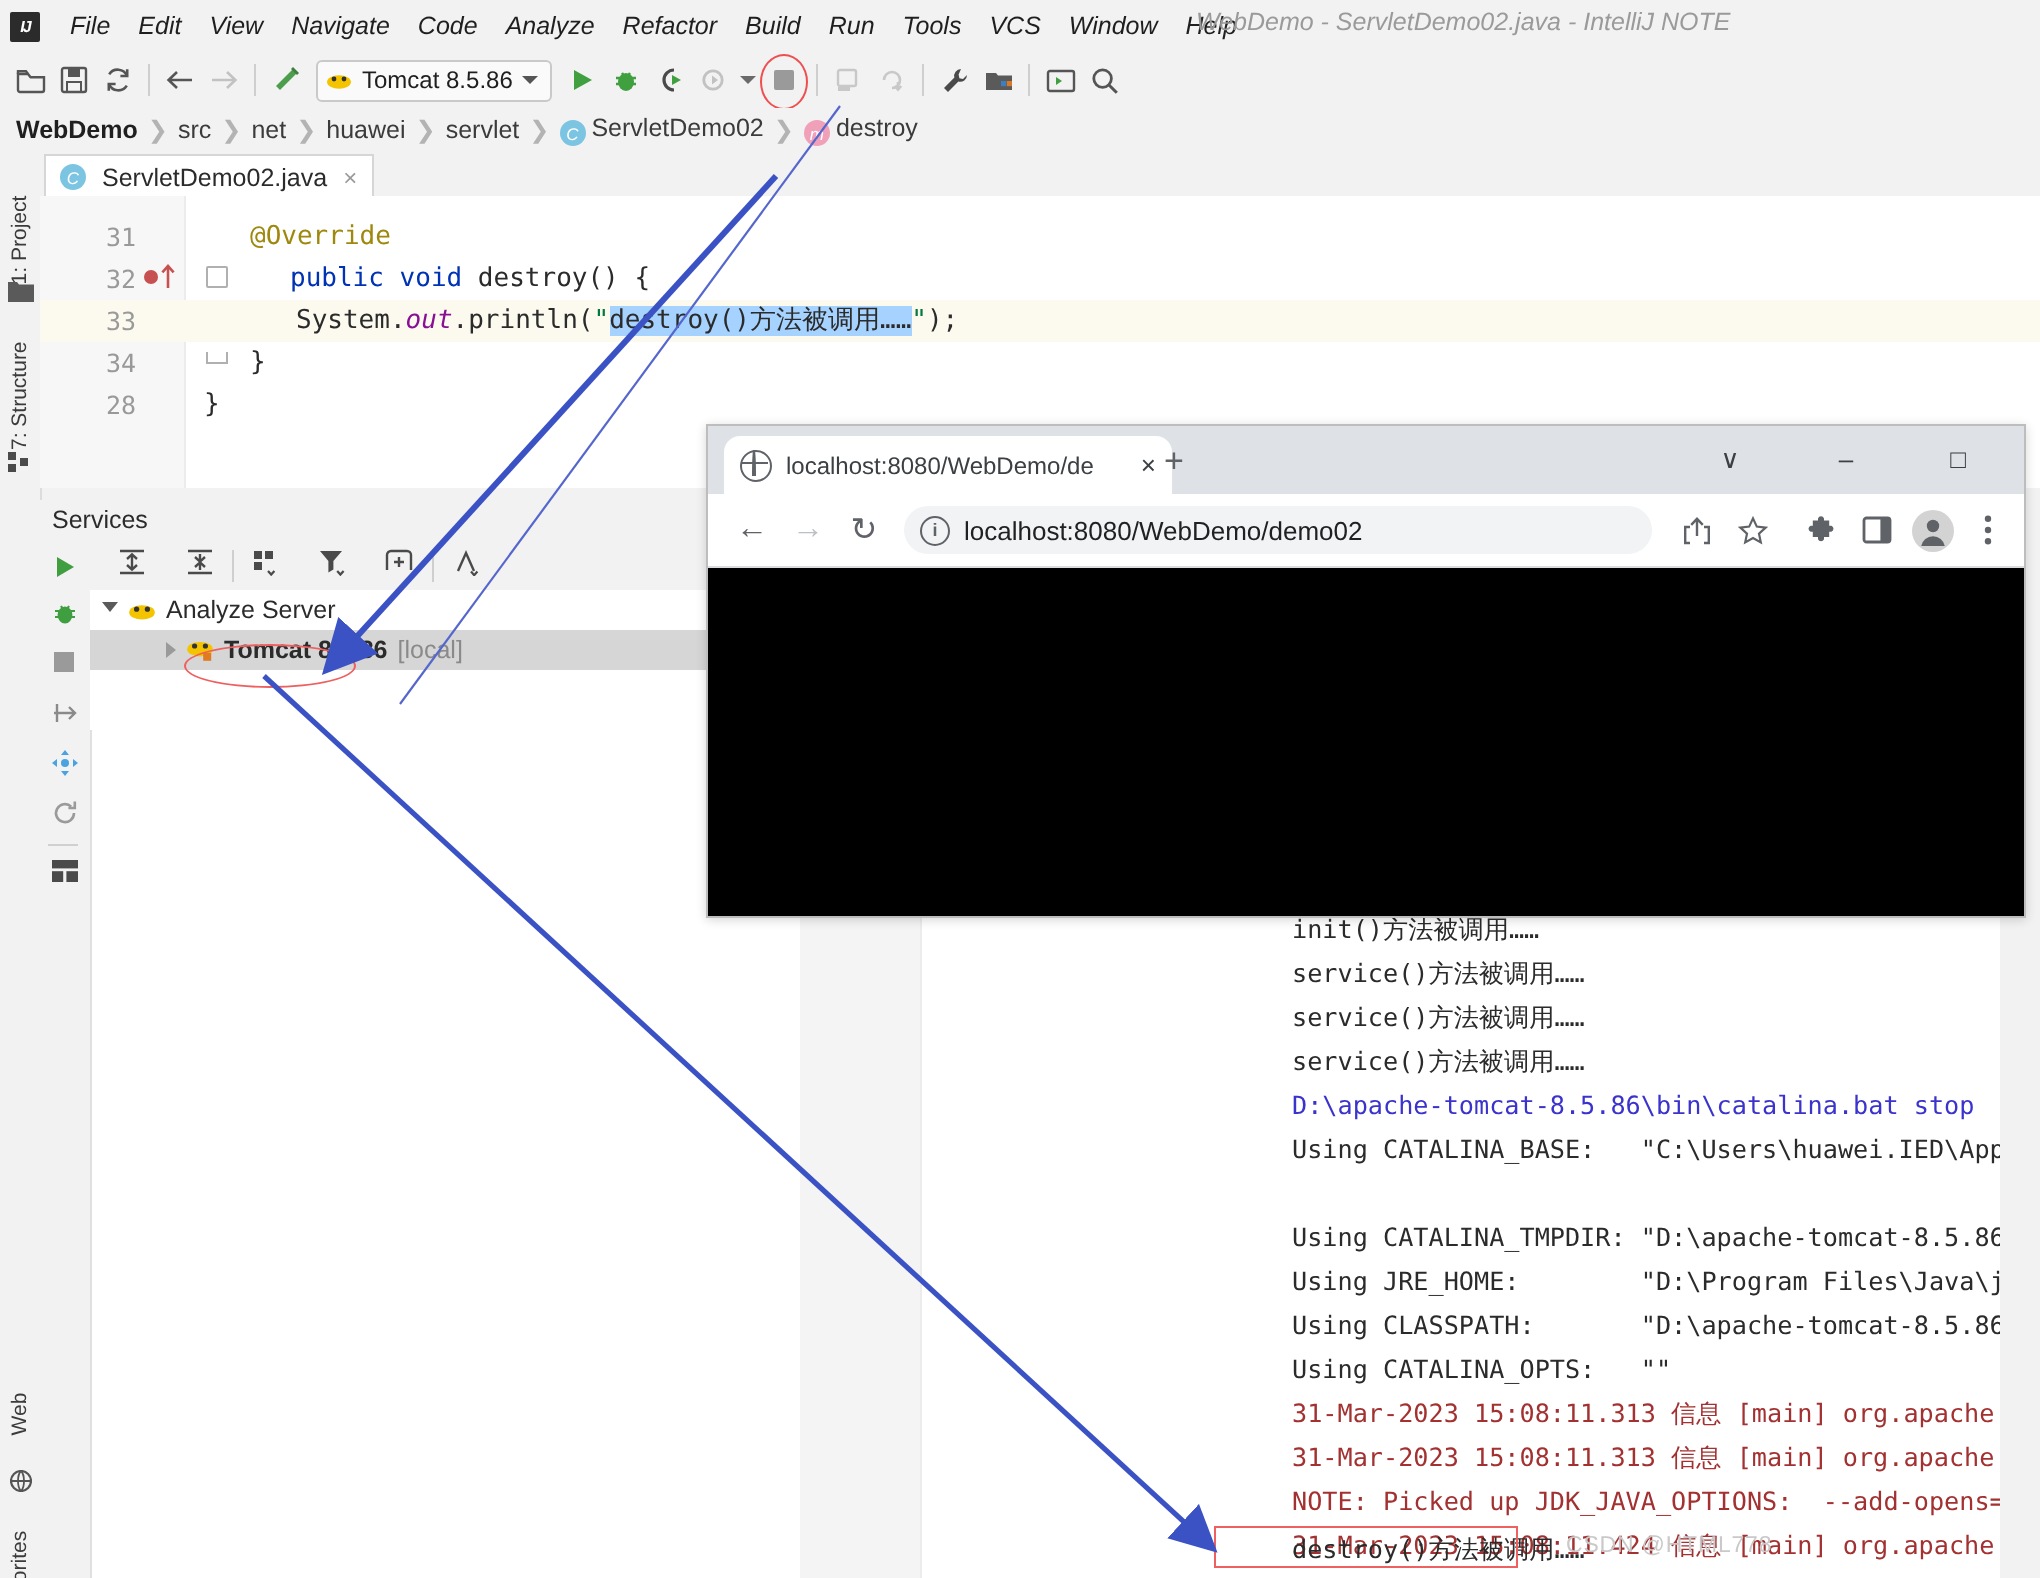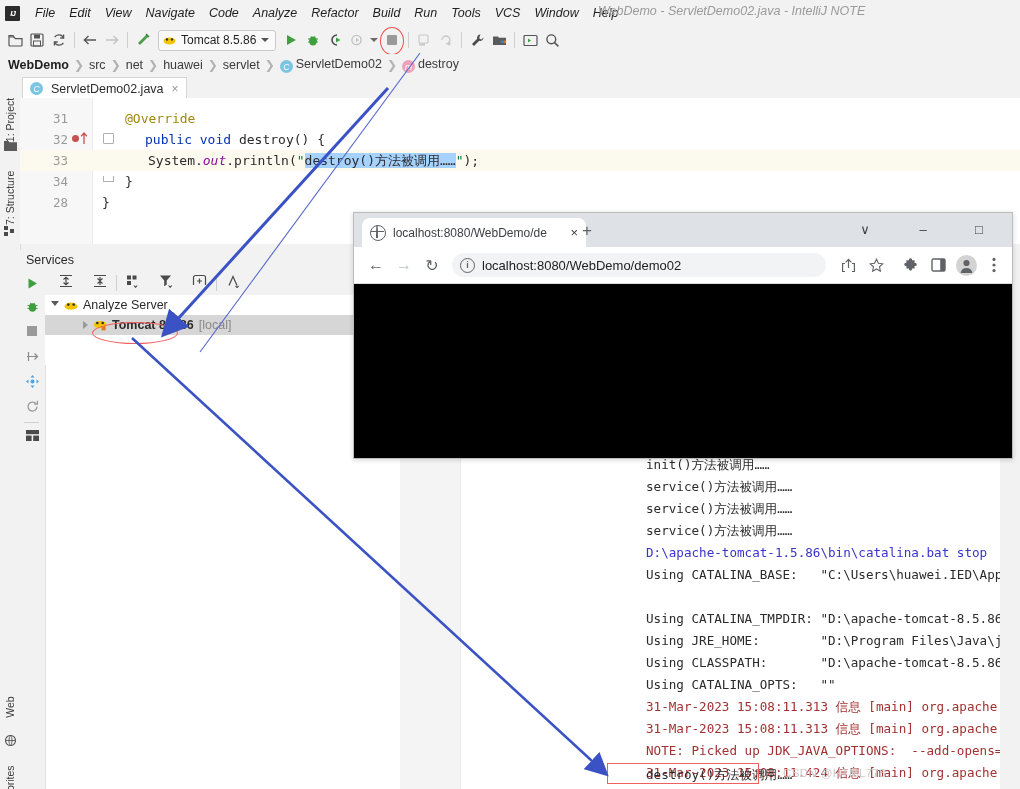--- a/index.html
+++ b/index.html
@@ -550,21 +550,21 @@
   </div>
 
   <div class="console-wrap">
     <div class="console-gutter"></div>
   </div>
   <div style="position:absolute;left:400px;top:452px;width:600px;height:337px;overflow:hidden;pointer-events:none;">
     <div class="cline" style="top:2px;">init()方法被调用……</div>
     <div class="cline" style="top:24px;">service()方法被调用……</div>
     <div class="cline" style="top:46px;">service()方法被调用……</div>
     <div class="cline" style="top:68px;">service()方法被调用……</div>
-    <div class="cline c-blue" style="top:90px;">D:\apache-tomcat-1.5.86\bin\catalina.bat stop</div>
+    <div class="cline c-blue" style="top:90px;">D:\apache-tomcat-8.5.86\bin\catalina.bat stop</div>
     <div class="cline" style="top:112px;">Using CATALINA_BASE:   "C:\Users\huawei.IED\AppData\Lo</div>
     <div class="cline" style="top:156px;">Using CATALINA_TMPDIR: "D:\apache-tomcat-8.5.86\temp"</div>
     <div class="cline" style="top:178px;">Using JRE_HOME:        "D:\Program Files\Java\jdk-11.0</div>
     <div class="cline" style="top:200px;">Using CLASSPATH:       "D:\apache-tomcat-8.5.86\bin\bo</div>
     <div class="cline" style="top:222px;">Using CATALINA_OPTS:   ""</div>
     <div class="cline c-red" style="top:244px;">31-Mar-2023 15:08:11.313 信息 [main] org.apache.catalin</div>
     <div class="cline c-red" style="top:266px;">31-Mar-2023 15:08:11.313 信息 [main] org.apache.coyote</div>
     <div class="cline c-red" style="top:288px;">NOTE: Picked up JDK_JAVA_OPTIONS:  --add-opens=java.ba</div>
     <div class="cline c-red" style="top:310px;">31-Mar-2023 15:08:11.424 信息 [main] org.apache.catalin</div>
   </div>

